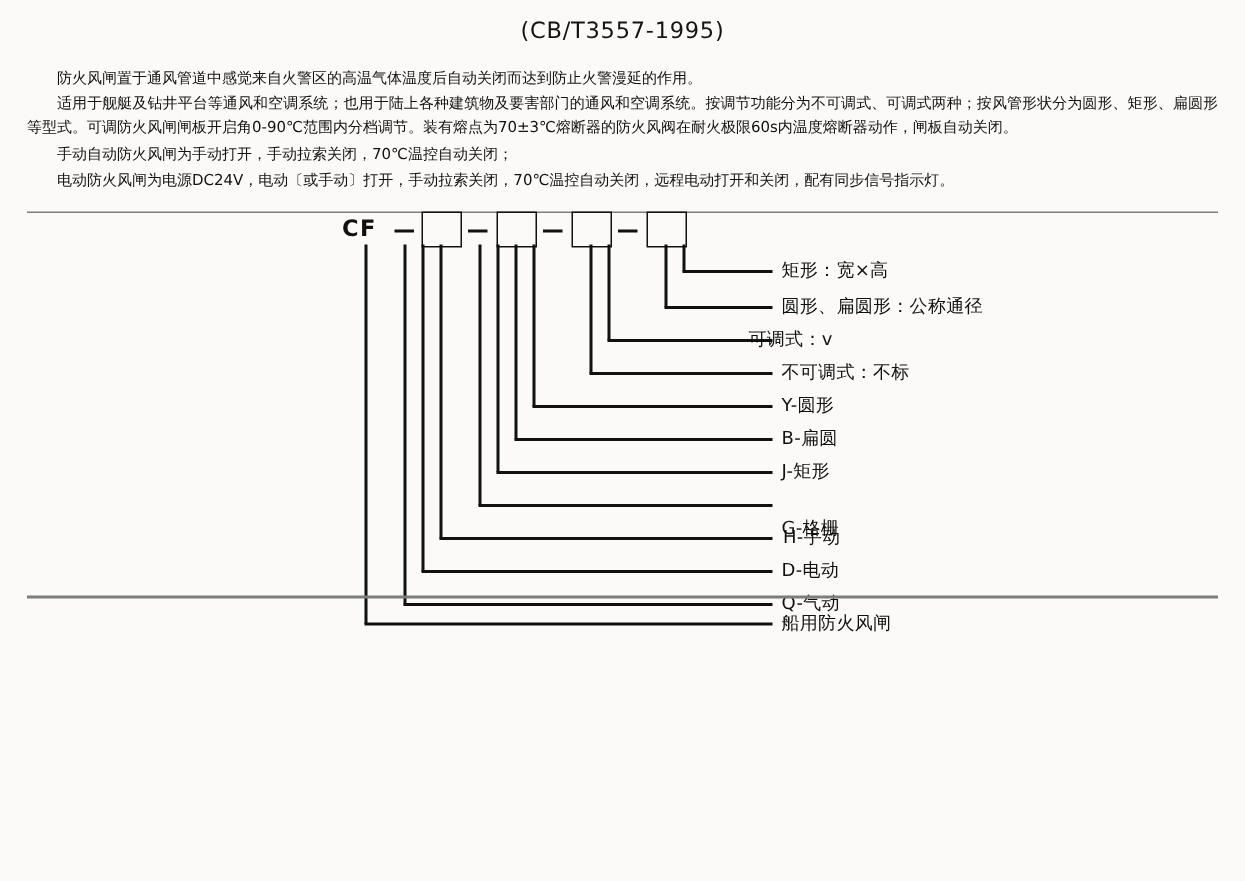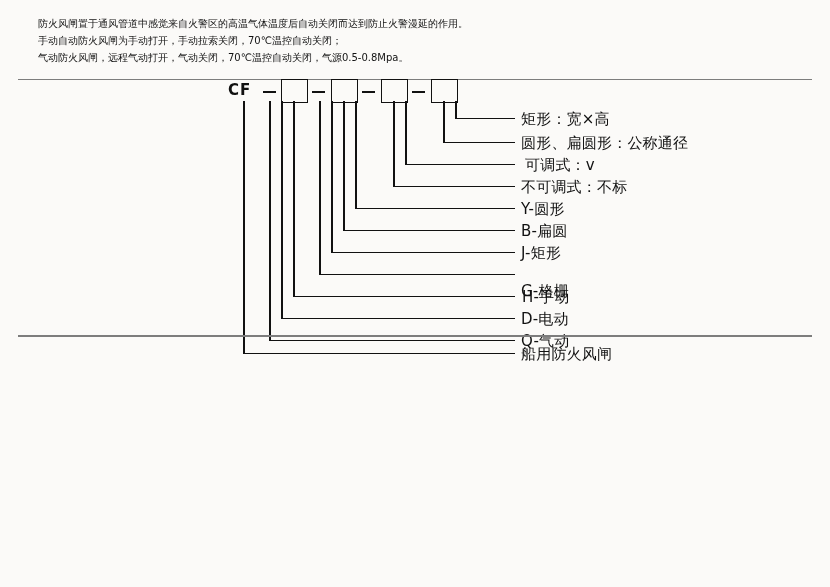--- a/index.html
+++ b/index.html
@@ -89,21 +89,21 @@
     width: 1.6px;
     background: #111;
   }
   .hline {
     position: absolute;
     height: 1.6px;
     background: #111;
   }
   .leg-label {
     position: absolute;
-    font-size: 15px;
+    font-size: 12px;
     white-space: nowrap;
     color: #111;
     letter-spacing: 0.2px;
   }
   .edge-top {
     position: absolute;
     left: 18px;
     top: 0px;
     width: 794px;
     height: 1.5px;
@@ -116,25 +116,27 @@
     width: 794px;
     height: 1.5px;
     background: #7d7d7d;
   }
 </style>
 </head>
 <body>
 
 <div class="page">
 
+  <div class="subtitle">(CB/T3557-1995)</div>
 
   <div class="body-text">
     <p class="para">防火风闸置于通风管道中感觉来自火警区的高温气体温度后自动关闭而达到防止火警漫延的作用。</p>
+    <p class="para">适用于舰艇及钻井平台等通风和空调系统；也用于陆上各种建筑物及要害部门的通风和空调系统。按调节功能分为不可调式、可调式两种；按风管形状分为圆形、矩形、扁圆形等型式。可调防火风闸闸板开启角0-90℃范围内分档调节。装有熔点为70±3℃熔断器的防火风阀在耐火极限60s内温度熔断器动作，闸板自动关闭。</p>
     <p class="para">手动自动防火风闸为手动打开，手动拉索关闭，70℃温控自动关闭；</p>
-    <p class="para">气动防火风闸，远程气动打开，气动关闭，70℃温控自动关闭，气源0.5-0.8Mpa。</p>
+    <p class="para">电动防火风闸为电源DC24V，电动〔或手动〕打开，手动拉索关闭，70℃温控自动关闭，远程电动打开和关闭，配有同步信号指示灯。</p>
   </div>
 
   <div class="diagram">
     <div class="edge-top"></div>
 
     <div class="code-row">
       <span class="cf-label">CF</span>
       <span class="dash" style="left:263px;"></span>
       <span class="box" style="left:281px;"></span>
       <span class="dash" style="left:312px;"></span>
@@ -148,21 +150,21 @@
     <div class="vline" style="left:455px; top:22px; height:18px;"></div>
     <div class="hline" style="left:455px; top:39px; width:60px;"></div>
     <div class="leg-label" style="left:521px; top:31px;">矩形：宽×高</div>
 
     <div class="vline" style="left:443px; top:22px; height:42px;"></div>
     <div class="hline" style="left:443px; top:63px; width:72px;"></div>
     <div class="leg-label" style="left:521px; top:55px;">圆形、扁圆形：公称通径</div>
 
     <div class="vline" style="left:405px; top:22px; height:64px;"></div>
     <div class="hline" style="left:405px; top:85px; width:110px;"></div>
-    <div class="leg-label" style="left:525px; top:77px;">可调式：v</div>
+    <div class="leg-label" style="left:499px; top:77px;">可调式：v</div>
 
     <div class="vline" style="left:393px; top:22px; height:86px;"></div>
     <div class="hline" style="left:393px; top:107px; width:122px;"></div>
     <div class="leg-label" style="left:521px; top:99px;">不可调式：不标</div>
 
     <div class="vline" style="left:355px; top:22px; height:108px;"></div>
     <div class="hline" style="left:355px; top:129px; width:160px;"></div>
     <div class="leg-label" style="left:521px; top:121px;">Y-圆形</div>
 
     <div class="vline" style="left:343px; top:22px; height:130px;"></div>

